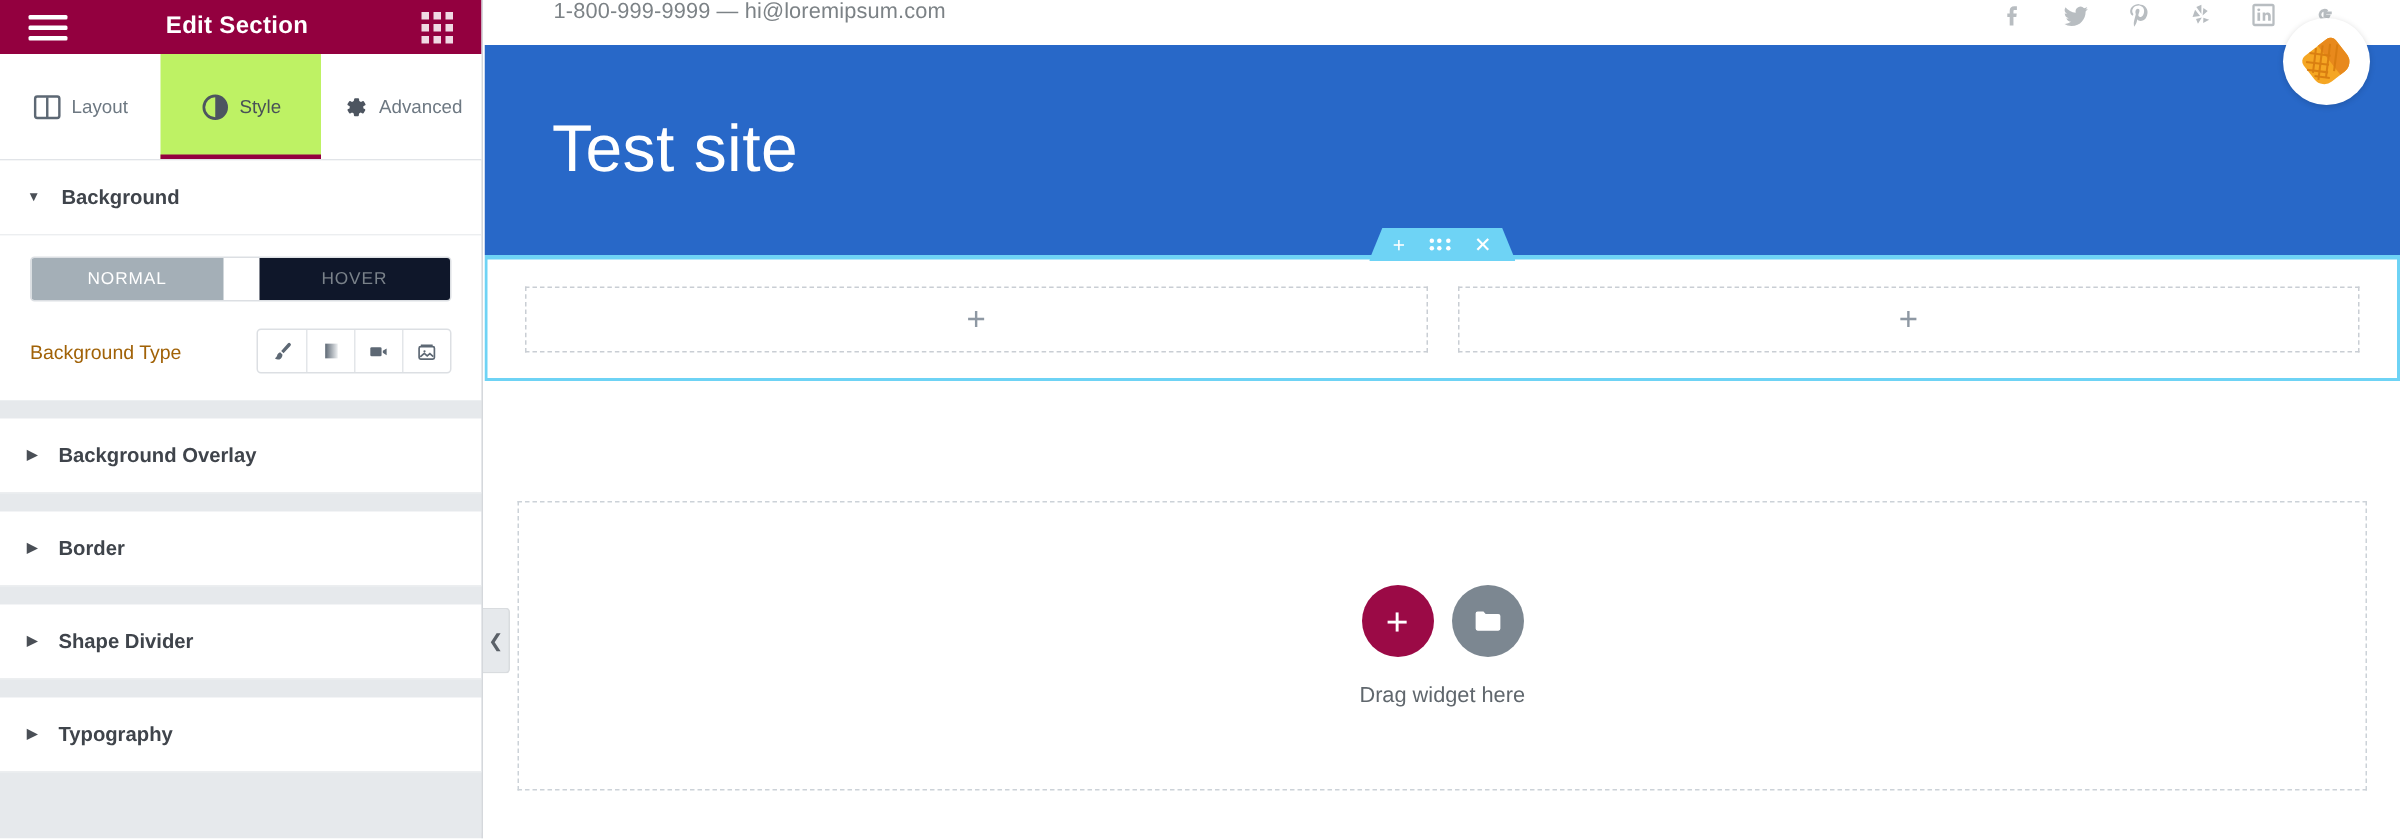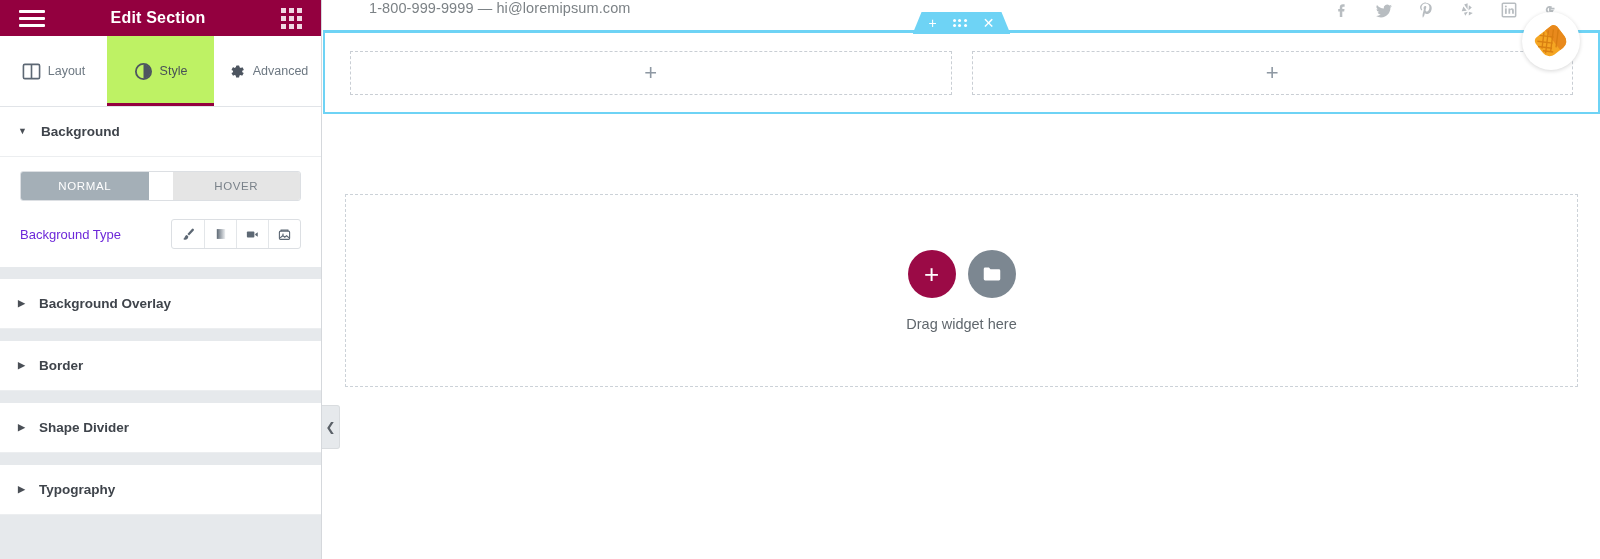--- a/index.html
+++ b/index.html
@@ -60,26 +60,26 @@
   .sep { height: 12px; background: #e6e9ec; }
 
   .section-body { background: #ffffff; padding: 14px 20px 18px; }
   .toggle-group {
     display: flex; width: 281px; height: 30px;
     border: 1px solid #dcdfe3; border-radius: 3px; overflow: hidden;
     background: #fff; margin-bottom: 18px; gap: 24px;
   }
   .toggle-group .tg {
     flex: 1; display: flex; align-items: center; justify-content: center;
-    font-size: 11.5px; letter-spacing: .6px; color: #7a828a; cursor: pointer; background: #e5e5e5;
+    font-size: 11.5px; letter-spacing: .6px; color: #7a828a; cursor: pointer; background: #0f172a;
   }
   .toggle-group .tg.on { background: #a4afb7; color: #ffffff; }
 
   .ctrl-row { display: flex; align-items: center; justify-content: space-between; }
-  .ctrl-label { font-size: 13px; color: #6d28d9; }
+  .ctrl-label { font-size: 13px; color: #a16207; }
   .choices { display: flex; border: 1px solid #dcdfe3; border-radius: 3px; overflow: hidden; background: #fff; }
   .choices .ch {
     width: 32px; height: 28px; display: flex; align-items: center; justify-content: center;
     border-left: 1px solid #e3e6e9; cursor: pointer; color: #5d6874;
   }
   .choices .ch:first-child { border-left: none; }
 
   
   #collapse {
     position: absolute; left: 322px; top: 405px;
@@ -332,20 +332,23 @@
             <path d="M24 9h8a5 5 0 0 1 5 5v13a9 9 0 0 1-9 9h-4z" fill="#e8891c"></path>
             <g stroke="#d77c10" stroke-width="1.5" opacity=".9">
               <path d="M10 13l12 12M16 9.5l11 11M7 18l11 11M8.5 25l8 8"></path>
               <path d="M22 9.5L9 22.5M27 11L9 29M32 13.5L14.5 31M36 17L22 31"></path>
             </g>
           </g>
         </svg>
       </div>
     </div>
 
+    <div class="hero">
+      <h1>Test site</h1>
+    </div>
 
     <div class="sel-section">
       <div class="sec-toolbar">
         <span class="ti">+</span>
         <span class="ti">
           <span class="dots6">
               <span></span>
               <span></span>
               <span></span>
               <span></span>

